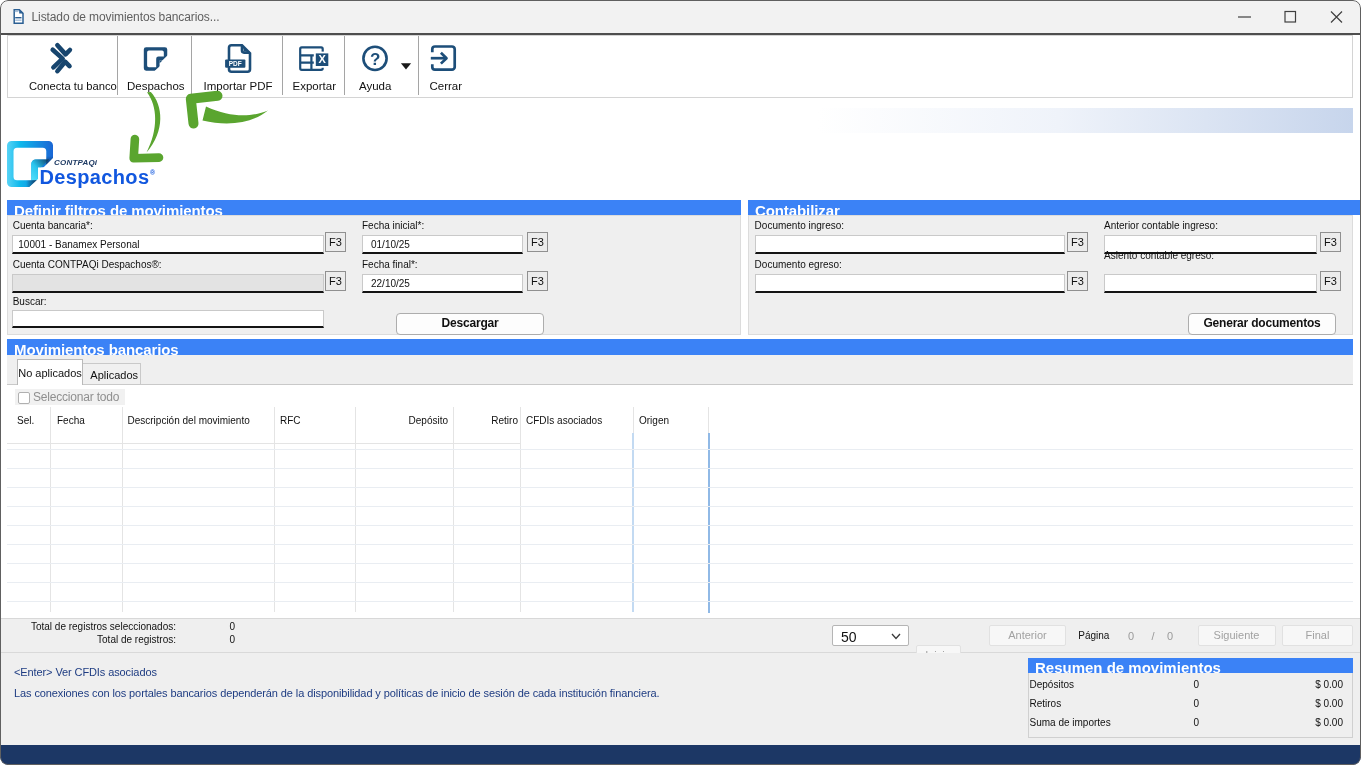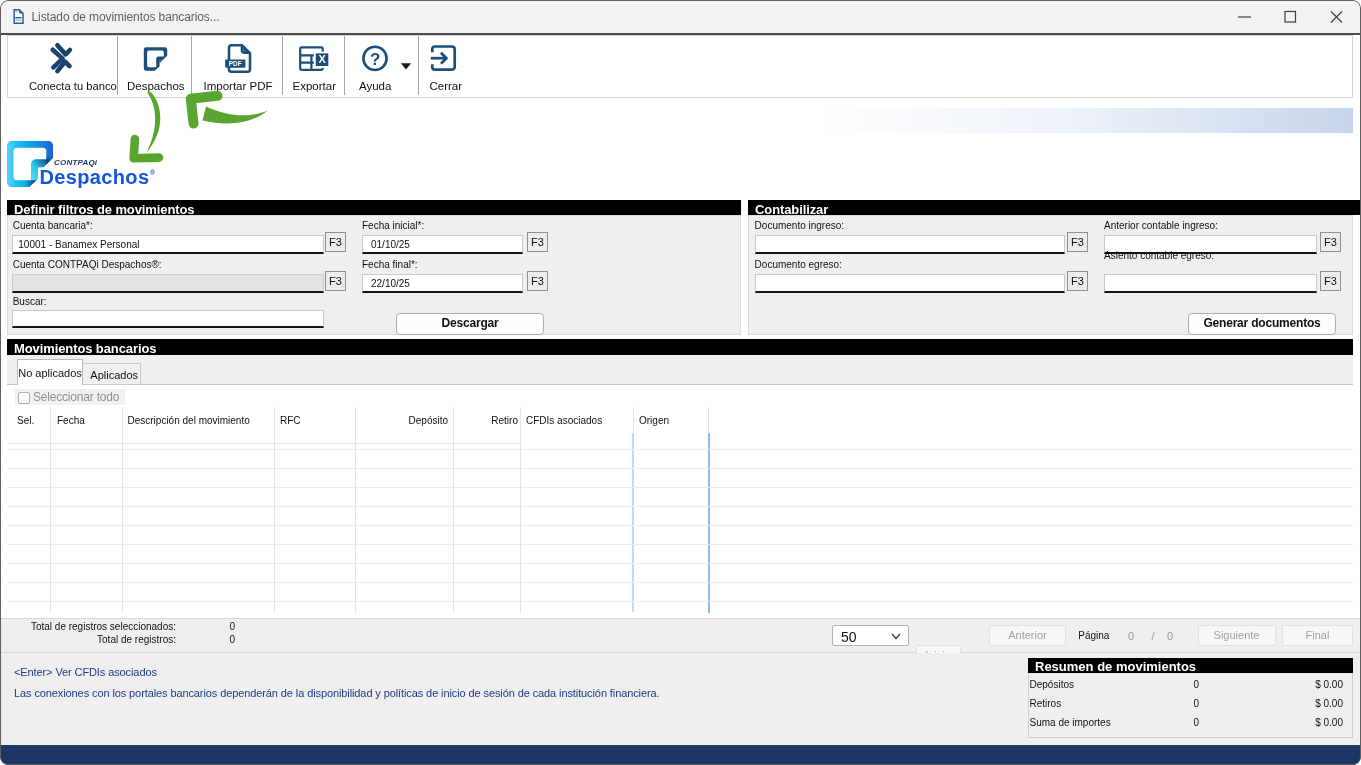--- a/index.html
+++ b/index.html
@@ -1,20 +1,20 @@
 <!DOCTYPE html>
 <html><head>
 <meta charset="utf-8">
 <style>
 html,body{margin:0;padding:0;width:1361px;height:765px;overflow:hidden;
   font-family:"Liberation Sans",sans-serif;background:#fff;}
 .abs{position:absolute;}
 #win{position:absolute;left:0;top:0;width:1361px;height:765px;background:#fff;
   border-radius:8px;overflow:hidden;}
-.navy{background:#000000;color:#fff;font-weight:bold;font-size:13px;letter-spacing:-0.1px;}
+.navy{background:#3b82f6;color:#fff;font-weight:bold;font-size:15px;letter-spacing:-0.1px;}
 .lbl{position:absolute;font-size:10px;color:#111;white-space:nowrap;}
 .inp{position:absolute;background:#fff;border:1px solid #c9c9c9;border-bottom:2px solid #141414;}
 .f3{position:absolute;width:19px;height:18px;background:#ececec;border:1px solid #909090;
   font-size:11px;color:#111;text-align:center;line-height:18px;}
 .btn{position:absolute;background:#fdfdfd;border:1px solid #adadad;border-radius:4px;
   font-size:12px;font-weight:bold;color:#111;text-align:center;letter-spacing:-0.2px;}
 .pbtn{position:absolute;background:#f7f7f7;border:1px solid #e1e1e1;border-radius:2px;
   font-size:11px;color:#a2a2a2;text-align:center;line-height:19px;height:21px;box-sizing:border-box;}
 .vline{position:absolute;width:1px;background:#e4e4e4;}
 .hline{position:absolute;height:1px;background:#e9edf2;}

